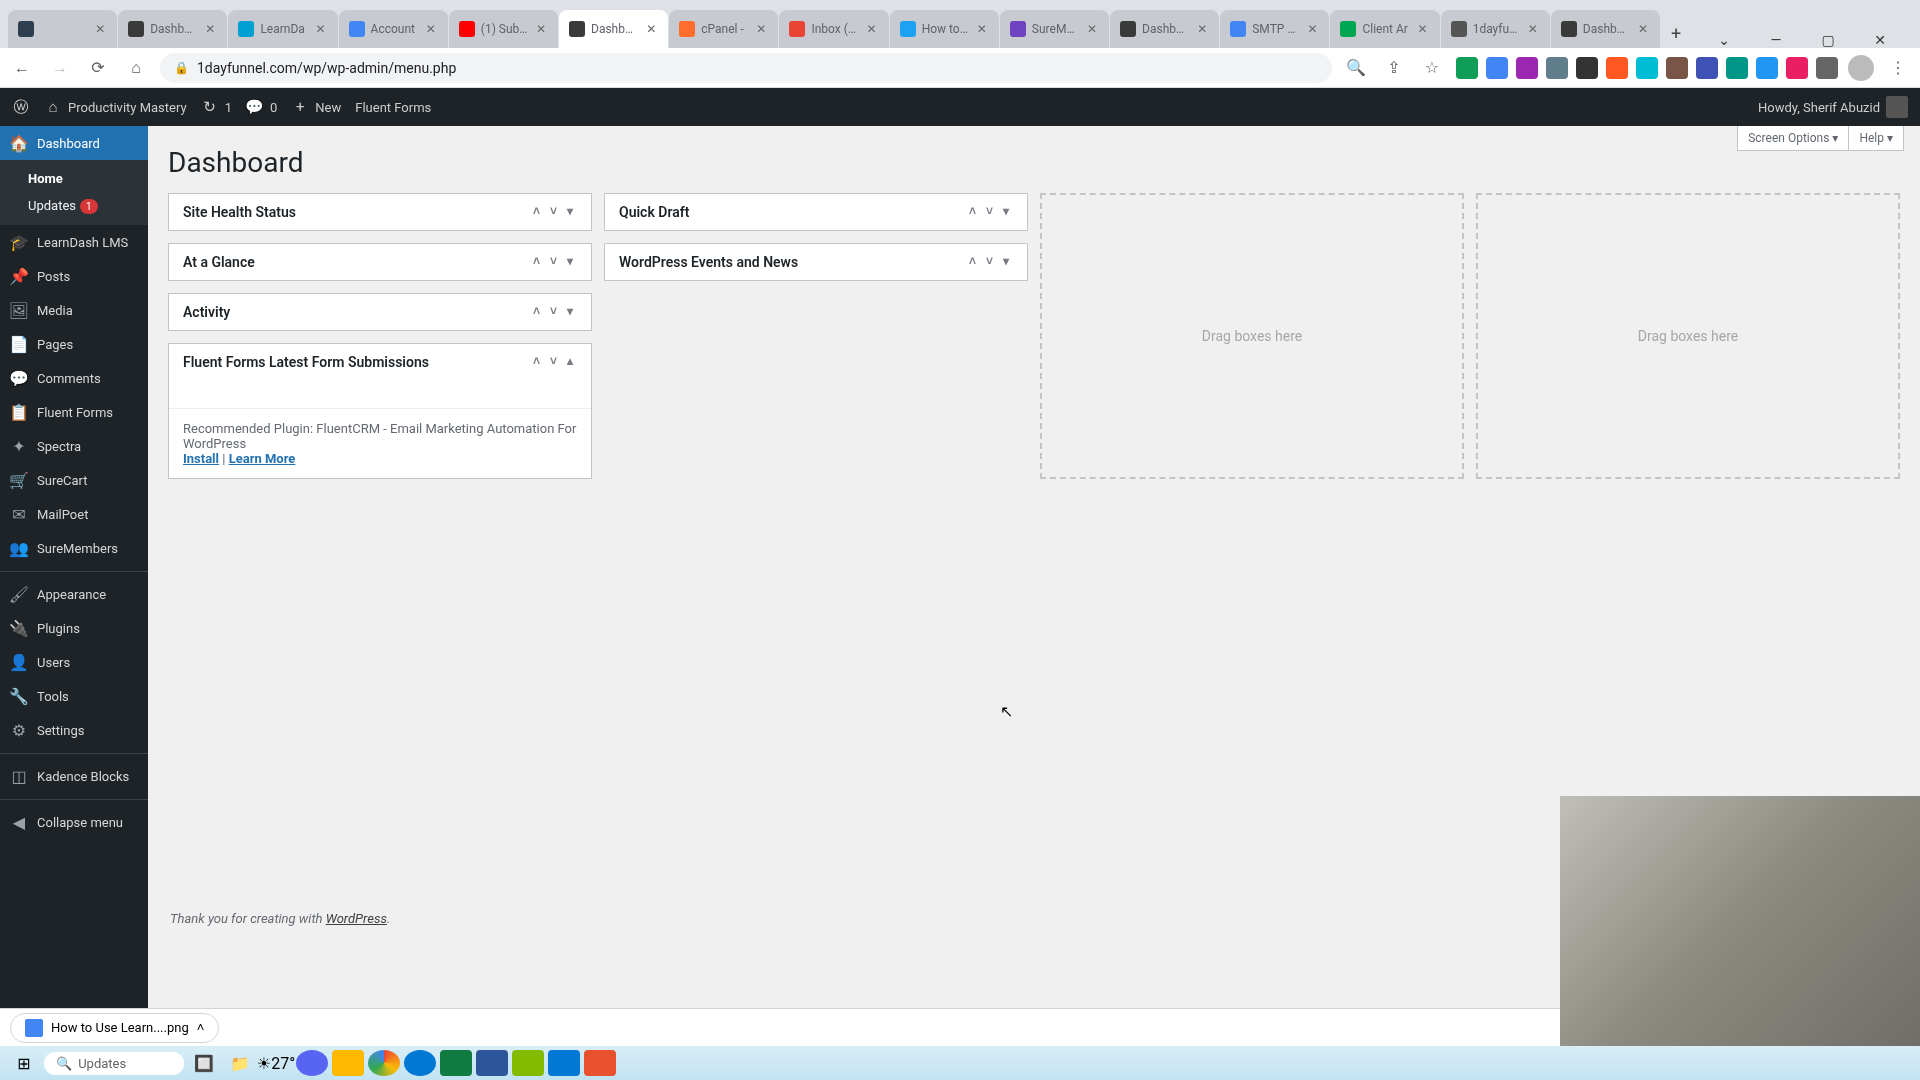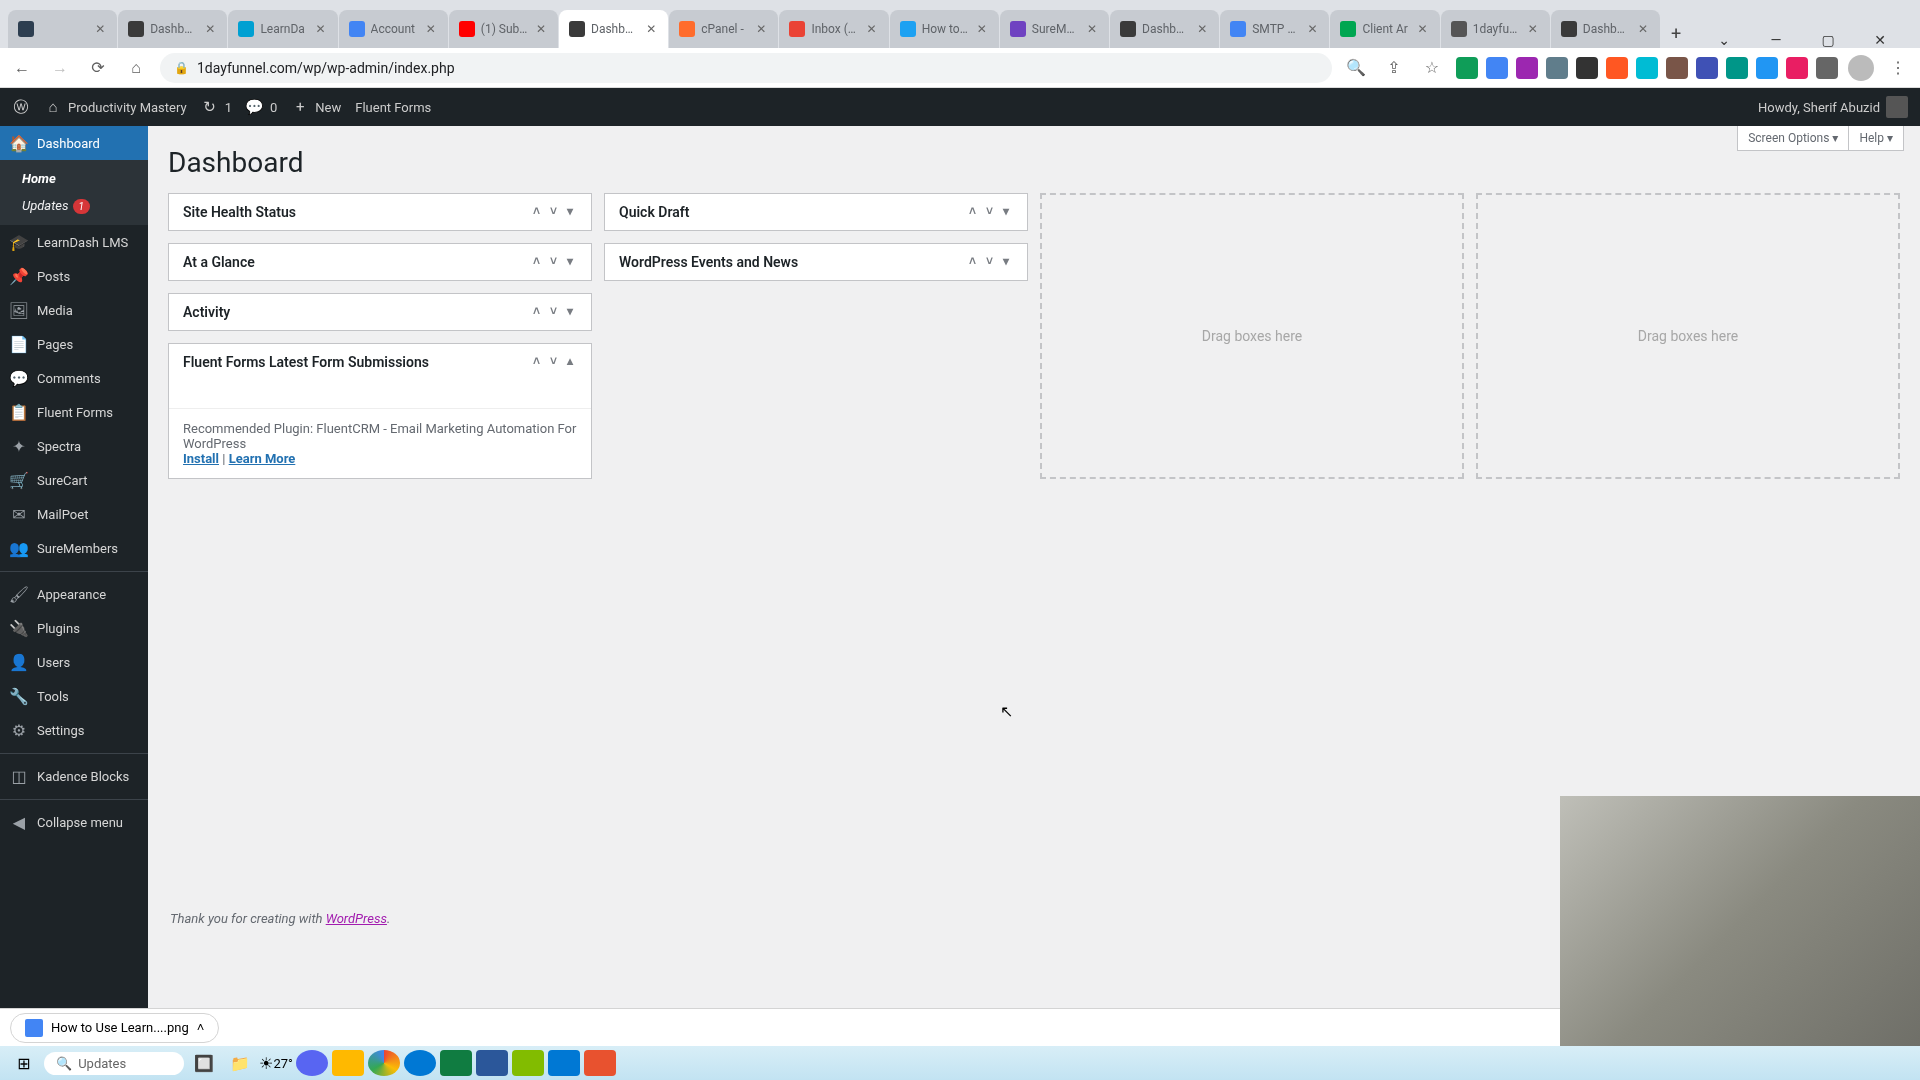--- a/index.html
+++ b/index.html
@@ -31,21 +31,21 @@
 .wp-bar .ico { width:18px; height:18px; display:inline-flex; align-items:center; justify-content:center; font-size:15px; }
 .wp-bar .av { width:22px; height:22px; background:#555; border-radius:2px; }
 
 
 .main-wrap { display:flex; height:calc(100% - 48px - 40px - 38px - 38px - 34px); }
 .sidebar { width:148px; background:#1d2327; color:#f0f0f1; font-size:13px; padding-top:0; }
 .side-item { padding:8px 10px; display:flex; align-items:center; gap:9px; cursor:pointer; color:#d6d6d6; position:relative; }
 .side-item.current { background:#2271b1; color:#fff; }
 .side-item.current::after { content:''; position:absolute; right:-9px; top:50%; margin-top:-9px; border:9px solid transparent; border-left-color:#2271b1; }
 .side-sub { background:#2c3338; padding:5px 0; }
-.side-sub .sub { padding:6px 22px; cursor:pointer; font-size:13px;font-style:italic; }
+.side-sub .sub { padding:6px 28px; cursor:pointer; font-size:13px; }
 .side-sub .sub.cur { font-weight:700; color:#fff; }
 .side-sub .badge { display:inline-block; background:#d63638; color:#fff; border-radius:9px; font-size:10px; padding:0 6px; margin-left:4px; line-height:15px; }
 .side-sep { height:6px; border-top:1px solid #3c434a; margin:6px 0 0; }
 .sico { width:18px; height:18px; display:inline-flex; align-items:center; justify-content:center; font-size:16px; color:#9ba1a7; }
 .side-item.current .sico { color:#fff; }
 
 .content { flex:1; background:#f0f0f1; padding:0; position:relative; }
 .topctrl { position:absolute; top:0; right:16px; display:flex;border-radius:12px; }
 .topctrl .btn { background:#fff; border:1px solid #c3c4c7; border-top:0; padding:5px 10px; font-size:12px; color:#646970; cursor:pointer; margin-left:-1px; }
 h1.page { font-size:28px; font-weight:400; color:#1d2327; padding:20px 20px 14px; }
@@ -54,21 +54,21 @@
 .metabox { background:#fff; border:1px solid #c3c4c7; }
 .metabox .hdr { padding:10px 14px; font-size:14px; font-weight:600; color:#1d2327; display:flex; align-items:flex-start; cursor:move; }
 .metabox .hdr .ctrl { margin-left:auto; display:flex; gap:2px; }
 .metabox .hdr .ctrl span { color:#787c82; font-size:12px; padding:0 4px; cursor:pointer; }
 .metabox .body { padding:12px 14px; font-size:13px; color:#646970; border-top:1px solid #eee;margin-top:28px; }
 .metabox .body a { color:#2271b1; font-weight:700; text-decoration:underline; }
 .dropzone { flex:1; border:2px dashed #c3c4c7; background:transparent; min-height:240px; display:flex; align-items:center; justify-content:center; color:#a7a7a7; font-size:14px; }
 
 
 .wp-footer { padding:10px 22px; font-style:italic; font-size:13px; color:#646970; position:absolute; bottom:72px; }
-.wp-footer a { color:#a21caf; }
+.wp-footer a { color:#404040; }
 
 
 .dl-bar { position:absolute; bottom:34px; left:0; right:0; height:38px; background:#fff; border-top:1px solid #d4d4d4; display:flex; align-items:center; padding:0 10px; font-size:13px;margin-top:12px; }
 .dl-item { display:flex; align-items:center; gap:8px; border:1px solid #d4d4d4; border-radius:20px; padding:5px 14px; }
 .dl-item .fico { width:18px; height:18px; background:#4285f4; border-radius:2px; }
 
 
 .taskbar { position:absolute; bottom:0; left:0; right:0; height:34px; background:linear-gradient(#d8eef7,#c2e3f2); display:flex; align-items:center; padding:0 8px; gap:4px; }
 .taskbar .tico { width:32px; height:26px; border-radius:4px; display:flex; align-items:center; justify-content:center; }
 .taskbar .search { display:flex; align-items:center; gap:6px; background:#fff; border-radius:16px; padding:4px 12px; font-size:13px; color:#666; width:140px; }
@@ -167,21 +167,21 @@
   </div>
 </div>
 
 <div class="url-row">
   <span class="nav-ico">←</span>
   <span class="nav-ico" style="opacity:.4">→</span>
   <span class="nav-ico">⟳</span>
   <span class="nav-ico">⌂</span>
   <div class="omnibox">
     <span class="lock">🔒</span>
-    <span>1dayfunnel.com/wp/wp-admin/index.php</span>
+    <span>1dayfunnel.com/wp/wp-admin/menu.php</span>
   </div>
   <span class="nav-ico">🔍</span>
   <span class="nav-ico">⇪</span>
   <span class="nav-ico">☆</span>
   <div class="ext-icons">
     <div class="ei" style="background:#0f9d58"></div>
     <div class="ei" style="background:#4285f4"></div>
     <div class="ei" style="background:#9c27b0"></div>
     <div class="ei" style="background:#607d8b"></div>
     <div class="ei" style="background:#333"></div>
@@ -414,21 +414,21 @@
     <span>How to Use Learn....png</span>
     <span>˄</span>
   </div>
 </div>
 
 <div class="taskbar">
   <div class="tico" style="font-size:16px">⊞</div>
   <div class="search">🔍 <span>Updates</span></div>
   <div class="tico">🔲</div>
   <div class="tico">📁</div>
-  <div class="tico">☀<span style="font-size:13px">27°</span></div>
+  <div class="tico">☀<span style="font-size:16px">27°</span></div>
   <div class="tico" style="background:#5865f2;border-radius:50%"></div>
   <div class="tico" style="background:#ffb900"></div>
   <div class="tico" style="background:conic-gradient(#ea4335,#fbbc05,#34a853,#4285f4);border-radius:50%"></div>
   <div class="tico" style="background:#0078d4;border-radius:50%"></div>
   <div class="tico" style="background:#107c41"></div>
   <div class="tico" style="background:#2b579a"></div>
   <div class="tico" style="background:#82bc00"></div>
   <div class="tico" style="background:#0078d4"></div>
   <div class="tico" style="background:#e8522f"></div>
 </div>

